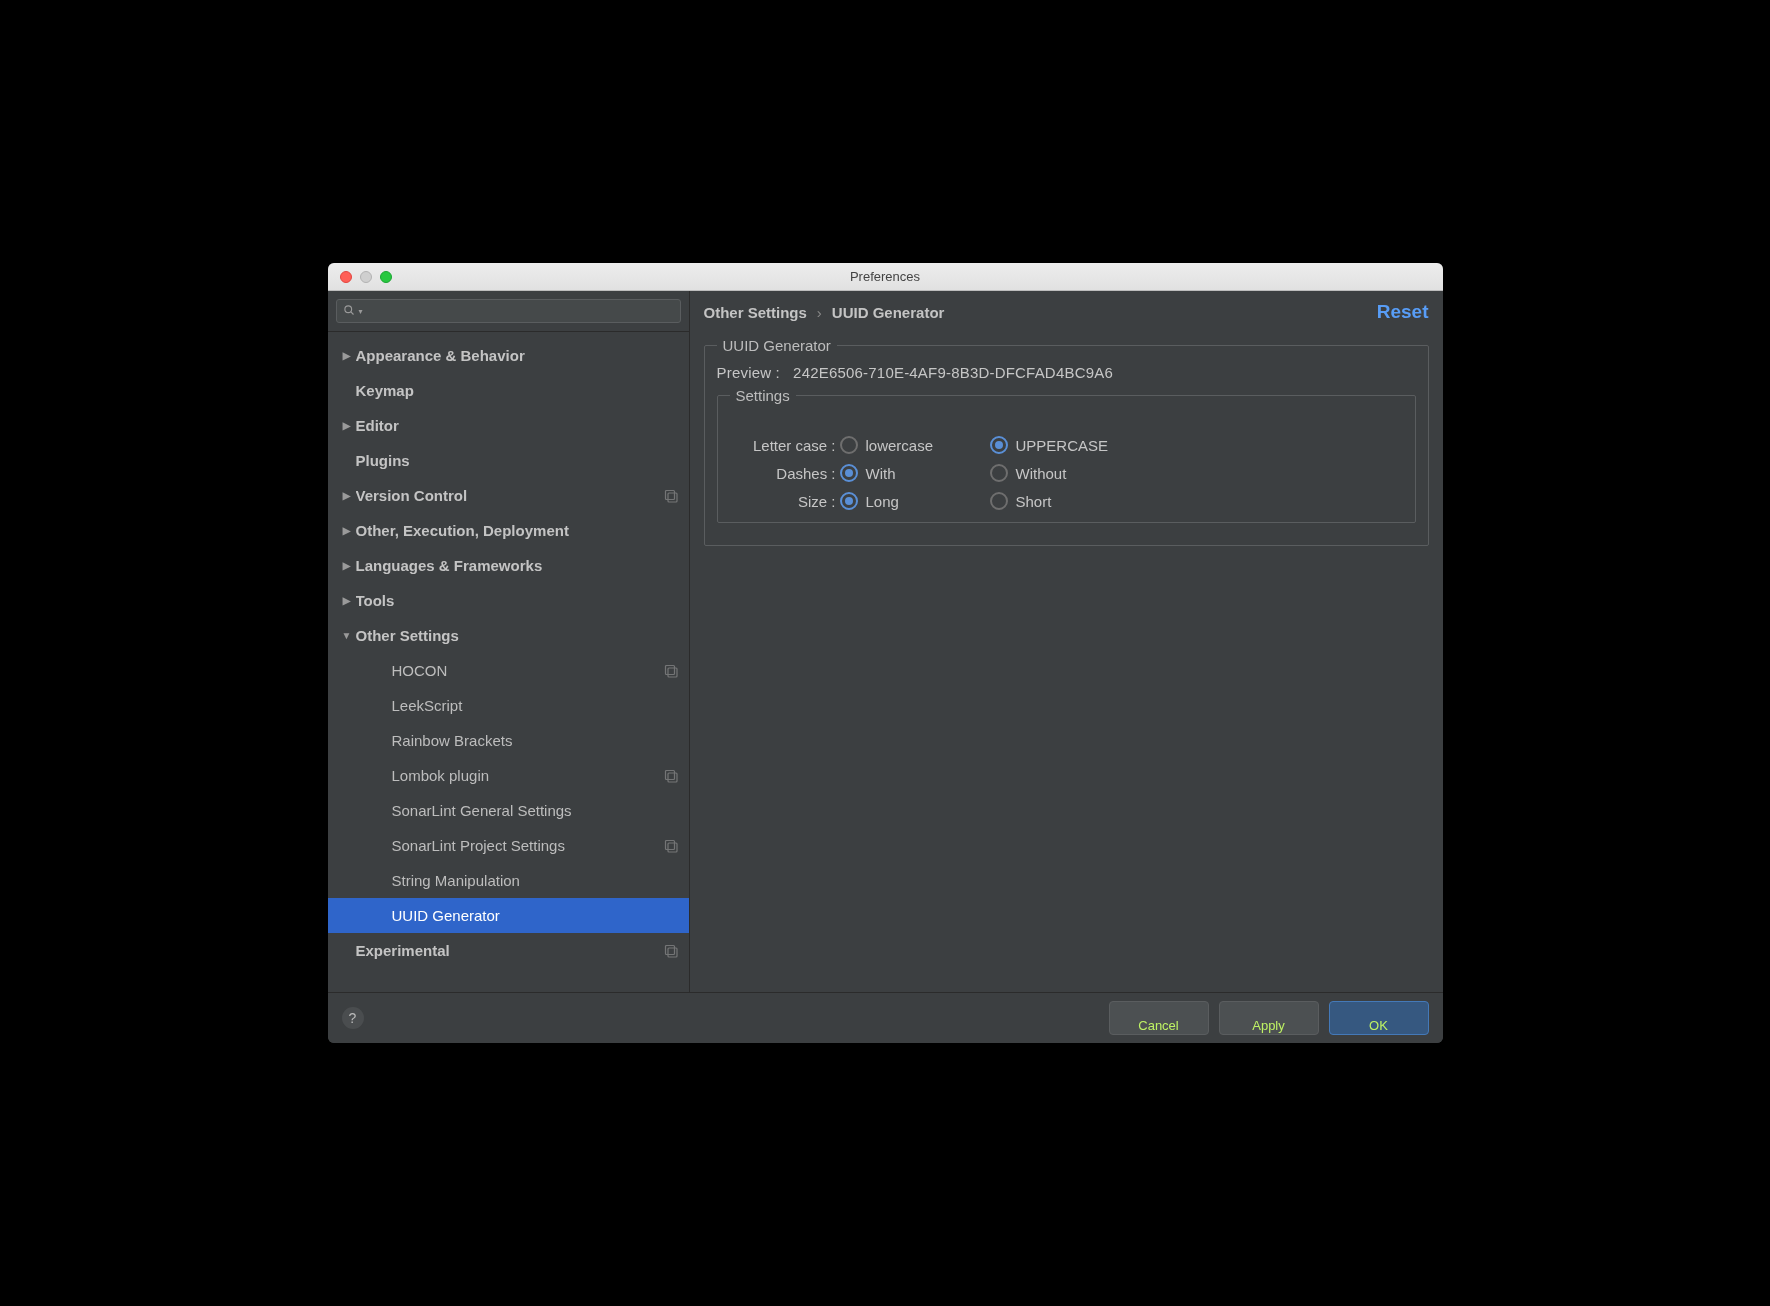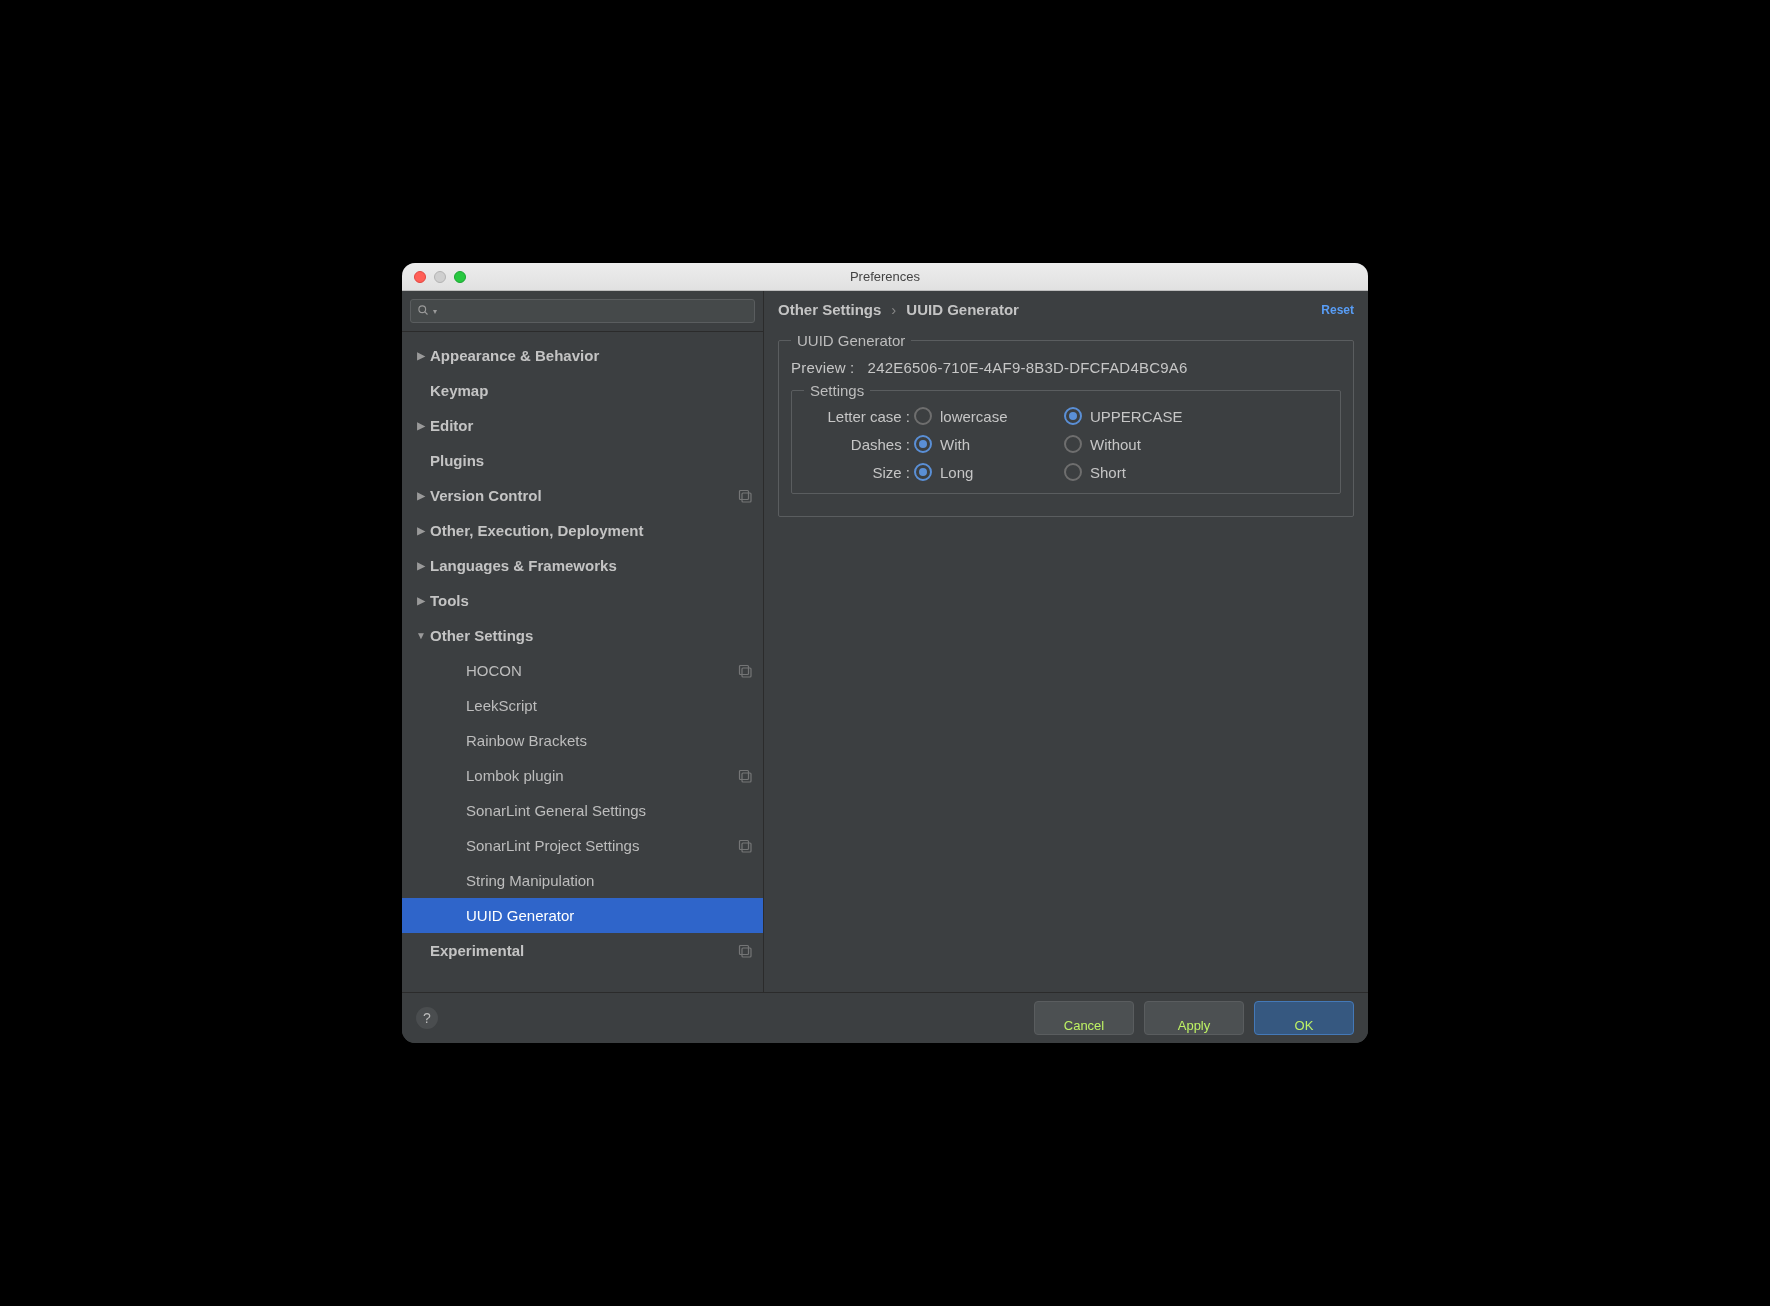--- a/index.html
+++ b/index.html
@@ -30,24 +30,24 @@
   }
   .outer {
     width: 1770px;
     height: 1306px;
     background: var(--bg-black);
     display: flex;
     align-items: center;
     justify-content: center;
   }
   .window {
-    width: 966px;
+    width: 1115px;
     height: 780px;
     background: var(--bg-panel);
-    border-radius: 13px;
+    border-radius: 6px;
     overflow: hidden;
     display: flex;
     flex-direction: column;
     box-shadow: 0 20px 60px rgba(0,0,0,.6);
     position: relative;
   }
 
   
   .titlebar {
     height: 28px;
@@ -174,21 +174,21 @@
     display:flex;
     align-items:center;
     gap:10px;
     font-size:15px;
     font-weight:600;
     color:#c4c4c4;
   }
   .breadcrumb .sep { color:#888; font-weight:400; }
   .reset-link {
     color: var(--link-blue);
-    font-size:12px;
+    font-size:19px;
     font-weight:600;
     cursor:pointer;
   }
   .main-content {
     flex:1 1 auto;
     padding: 6px 14px 14px 14px;
     overflow:auto;
     color: var(--text-light);
   }
 
@@ -210,20 +210,21 @@
     letter-spacing:.2px;
   }
 
   
   .settings-grid {
     display:grid;
     grid-template-columns: 110px 150px 180px;
     row-gap: 10px;
     align-items:center;
     font-size:15px;
+    margin-top:24px;
   }
   .settings-grid .lab { text-align:right; color:#c6c6c6; padding-right:4px;}
   .radio {
     display:flex;
     align-items:center;
     gap:8px;
     cursor:pointer;
   }
   .radio .ring {
     width:18px; height:18px;

